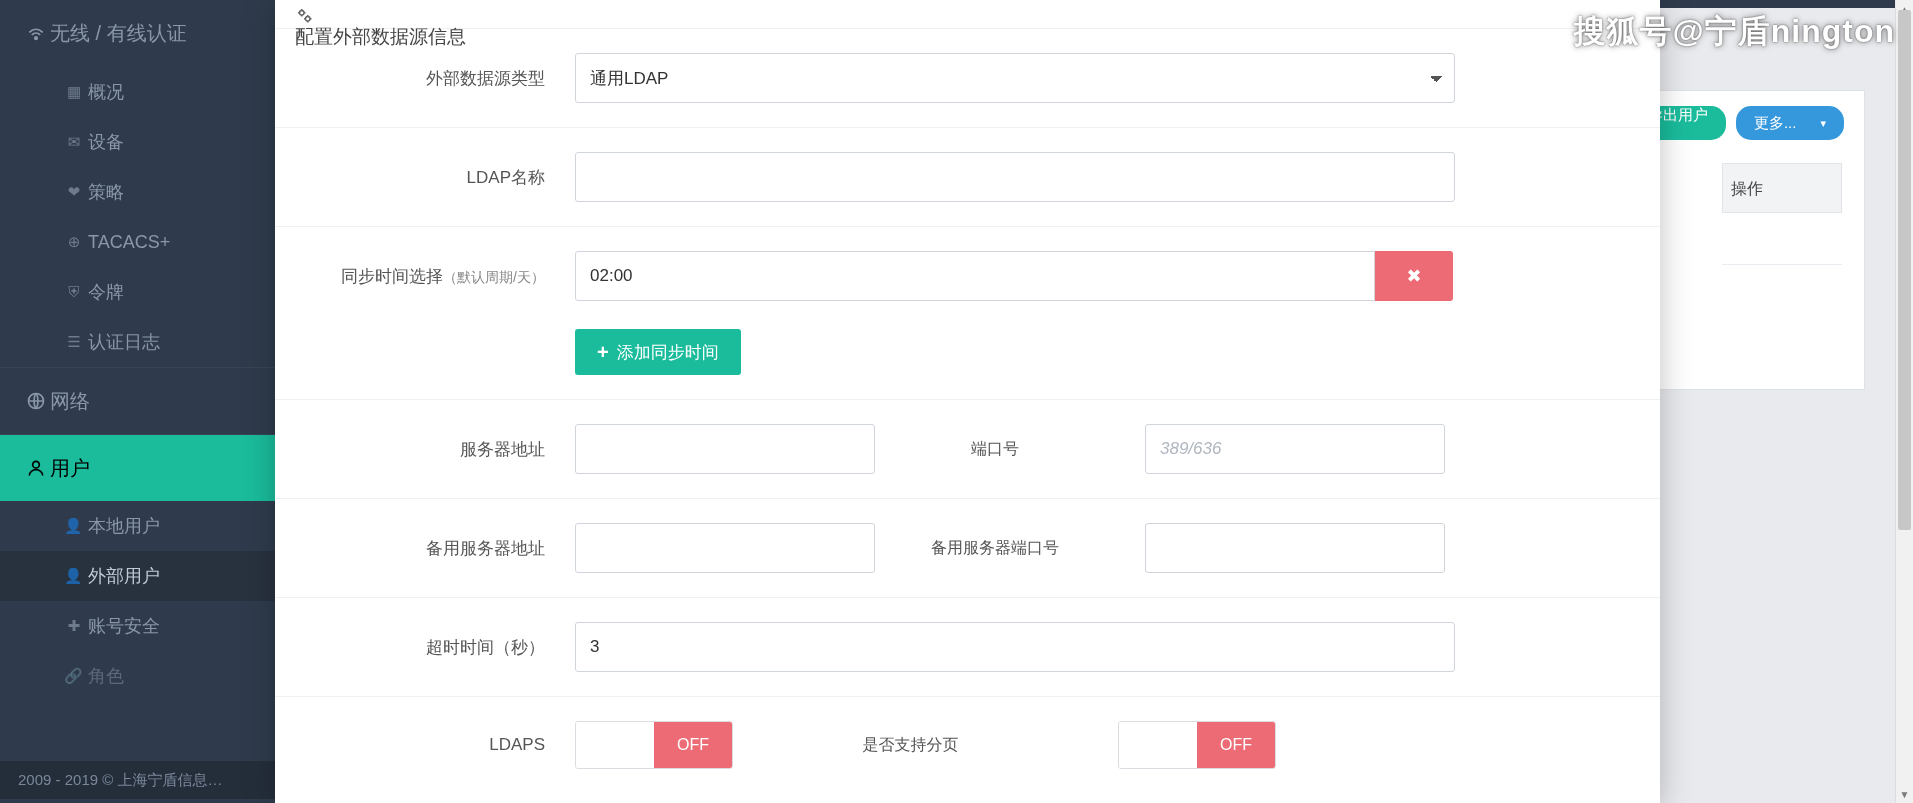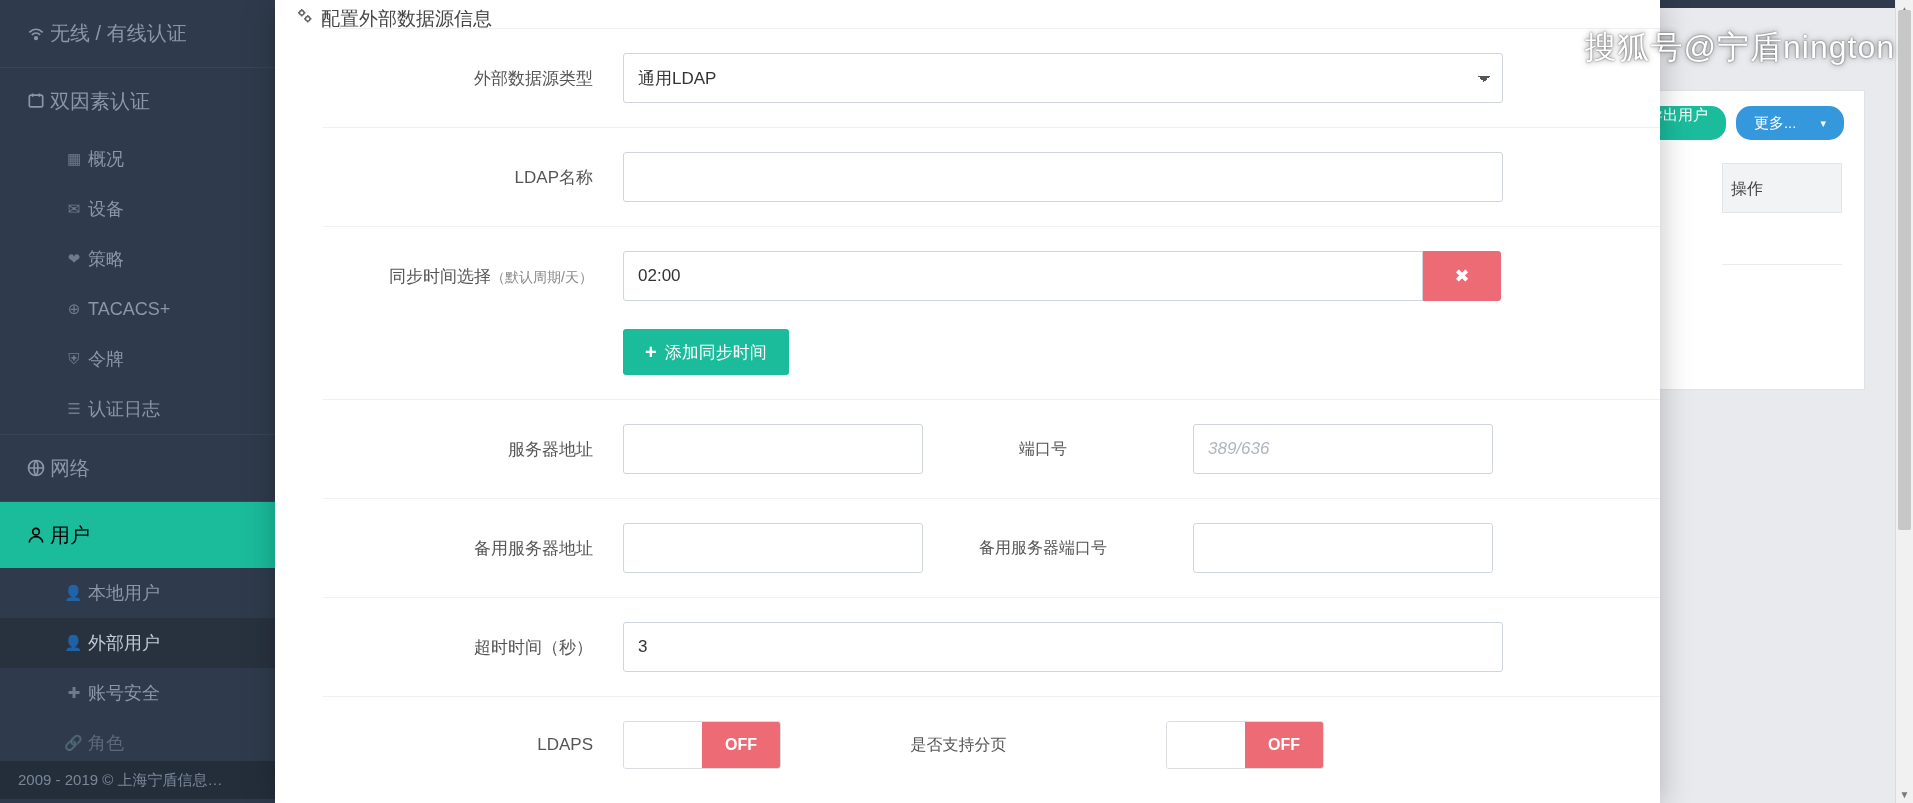--- a/index.html
+++ b/index.html
@@ -21,44 +21,44 @@
   .topbar { position: absolute; top: 0; left: 0; right: 0; height: 8px; background: #2f3b4c; }
   .bg-card { position: absolute; left: 32px; top: 90px; right: 30px; height: 300px; background: #fff; border: 1px solid #dfe3e8; }
   .bg-toolbar { position: absolute; top: 15px; right: 20px; display: flex; gap: 10px; }
   .btn-teal { background: #1abc9c; color: #fff; border: none; border-radius: 15px; height: 34px; padding: 0 18px; font-size: 15px; display: inline-flex; align-items: flex-start; gap: 6px; cursor: pointer; }
   .btn-blue { background: #3598dc; color: #fff; border: none; border-radius: 15px; height: 34px; padding: 0 18px; font-size: 15px; display: inline-flex; align-items: center; gap: 24px; cursor: pointer; }
   .bg-th { position: absolute; top: 72px; right: 22px; width: 120px; height: 50px; line-height: 50px; background: #f1f3f5; color: #444; font-size: 16px; padding-left: 8px; border: 1px solid #e1e5ea; }
   .bg-row { position: absolute; top: 124px; right: 22px; width: 120px; height: 50px; background: #fff; border-bottom: 1px solid #e8ebef; }
 
   
   .modal { position: absolute; left: 275px; top: 0; width: 1385px; height: 100%; background: #fff; box-shadow: 0 4px 30px rgba(0,0,0,.25); overflow: hidden; }
-  .modal-head { height: 28px; padding: 0 20px; display: flex; align-items: flex-start; padding-top: 6px; color: #444; font-size: 19px; }
+  .modal-head { height: 28px; padding: 0 20px; display: flex; align-items: flex-start; padding-top: 6px; color: #444; font-size: 19px; flex-direction: column; }
   .modal-head .ico { margin-right: 8px; font-size: 17px; color: #666; }
-  .form-row { display: flex; align-items: center; border-top: 1px solid #eef0f2; padding: 24px 30px; margin-left: 48px; }
+  .form-row { display: flex; align-items: center; border-top: 1px solid #eef0f2; padding: 24px 30px; }
   .form-row:first-of-type { border-top: 1px solid #eef0f2; margin-top: 14px; }
   .flabel { width: 270px; text-align: right; padding-right: 30px; color: #555; font-size: 17px; }
   .flabel .hint { font-size: 14px; color: #888; }
   .fctrl { flex: 1; display: flex; align-items: center; gap: 10px; }
   .select, .input { height: 50px; border: 1px solid #cfd5db; border-radius: 3px; padding: 0 14px; font-size: 17px; color: #333; background: #fff; }
   .select { width: 880px; appearance: none; background-image: linear-gradient(45deg, transparent 50%, #555 50%), linear-gradient(135deg, #555 50%, transparent 50%); background-position: right 18px top 22px, right 12px top 22px; background-size: 6px 6px, 6px 6px; background-repeat: no-repeat; }
   .input-full { width: 880px; }
   .input-med { width: 300px; font-style: italic; }
   .input::placeholder { color: #aeb6bf; }
   .time-input { width: 800px; border-top-right-radius: 0; border-bottom-right-radius: 0; }
   .del-btn { width: 78px; height: 50px; background: #ed6b75; color: #fff; border: none; border-radius: 0 3px 3px 0; font-size: 18px; cursor: pointer; margin-left: -10px; }
   .add-btn { background: #1abc9c; color: #fff; border: none; height: 46px; padding: 0 22px; font-size: 17px; border-radius: 3px; display: inline-flex; align-items: center; gap: 8px; cursor: pointer; }
   .form-row.extra { padding-top: 4px; padding-bottom: 24px; border-top: none; }
   .grid2 .flabel2 { width: 250px; text-align: center; padding-right: 30px; color: #555; font-size: 16px; }
   .toggle { display: inline-flex; border: 1px solid #d9dde2; border-radius: 3px; overflow: hidden; height: 48px; }
   .toggle .seg { width: 78px; display: flex; align-items: center; justify-content: center; font-size: 16px; }
   .toggle .on { background: #fff; color: #888; }
-  .toggle .off { background: #ed6b75; color: #fff; font-weight: 700; }
-
-  
-  .wm { position: absolute; right: 18px; top: 10px; font-size: 32px; color: #fff; font-family: "SimHei","Heiti SC",sans-serif; font-weight: 400; letter-spacing: 1px; text-shadow: 0 0 6px rgba(0,0,0,.45), 0 0 2px rgba(0,0,0,.6); pointer-events: none; white-space: nowrap; margin-top: 16px; }
+  .toggle .off { background: #ed6b75; color: #fff; font-weight: 400; }
+
+  
+  .wm { position: absolute; right: 18px; top: 10px; font-size: 32px; color: #fff; font-family: "SimHei","Heiti SC",sans-serif; font-weight: 700; letter-spacing: 1px; text-shadow: 0 0 6px rgba(0,0,0,.45), 0 0 2px rgba(0,0,0,.6); pointer-events: none; white-space: nowrap; }
 
   
   .os-scroll-v { position: absolute; right: 0; top: 8px; bottom: 0; width: 18px; background: #f1f1f1; border-left: 1px solid #dcdcdc; }
   .os-scroll-v .thumb { position: absolute; left: 2px; right: 2px; top: 2px; height: 520px; background: #c7c7c7; border-radius: 2px; }
   .os-scroll-v .btn { position:absolute; left:0; right:0; height:18px; background:#f1f1f1; color:#7a7a7a; display:flex; align-items:center; justify-content:center; font-size:10px;}
   .os-scroll-v .btn.up{top:-8px;} .os-scroll-v .btn.dn{bottom:0;}
 
   svg { display: block; }
 </style>
 </head>
@@ -67,29 +67,20 @@
 <nav class="sidebar">
   <div class="nav-item">
     <span class="ico">
       <svg width="20" height="20" viewBox="0 0 24 24" fill="none" stroke="currentColor" stroke-width="2">
           <path d="M4 10c5-5 11-5 16 0"></path>
           <path d="M7 13c3-3 7-3 10 0"></path>
           <circle cx="12" cy="17" r="1.5" fill="currentColor"></circle>
         </svg>
     </span>
     <span>无线 / 有线认证</span>
-  </div>
-  <div class="nav-item">
-    <span class="ico">
-      <svg width="20" height="20" viewBox="0 0 24 24" fill="none" stroke="currentColor" stroke-width="2">
-          <rect x="4" y="5" width="16" height="14" rx="2"></rect>
-          <path d="M8 3v4M16 3v4"></path>
-        </svg>
-    </span>
-    <span>双因素认证</span>
   </div>
   <div class="sub-item">
       <span class="ico">▦</span>
       <span>概况</span>
     </div>
   <div class="sub-item">
       <span class="ico">✉</span>
       <span>设备</span>
     </div>
   <div class="sub-item">

